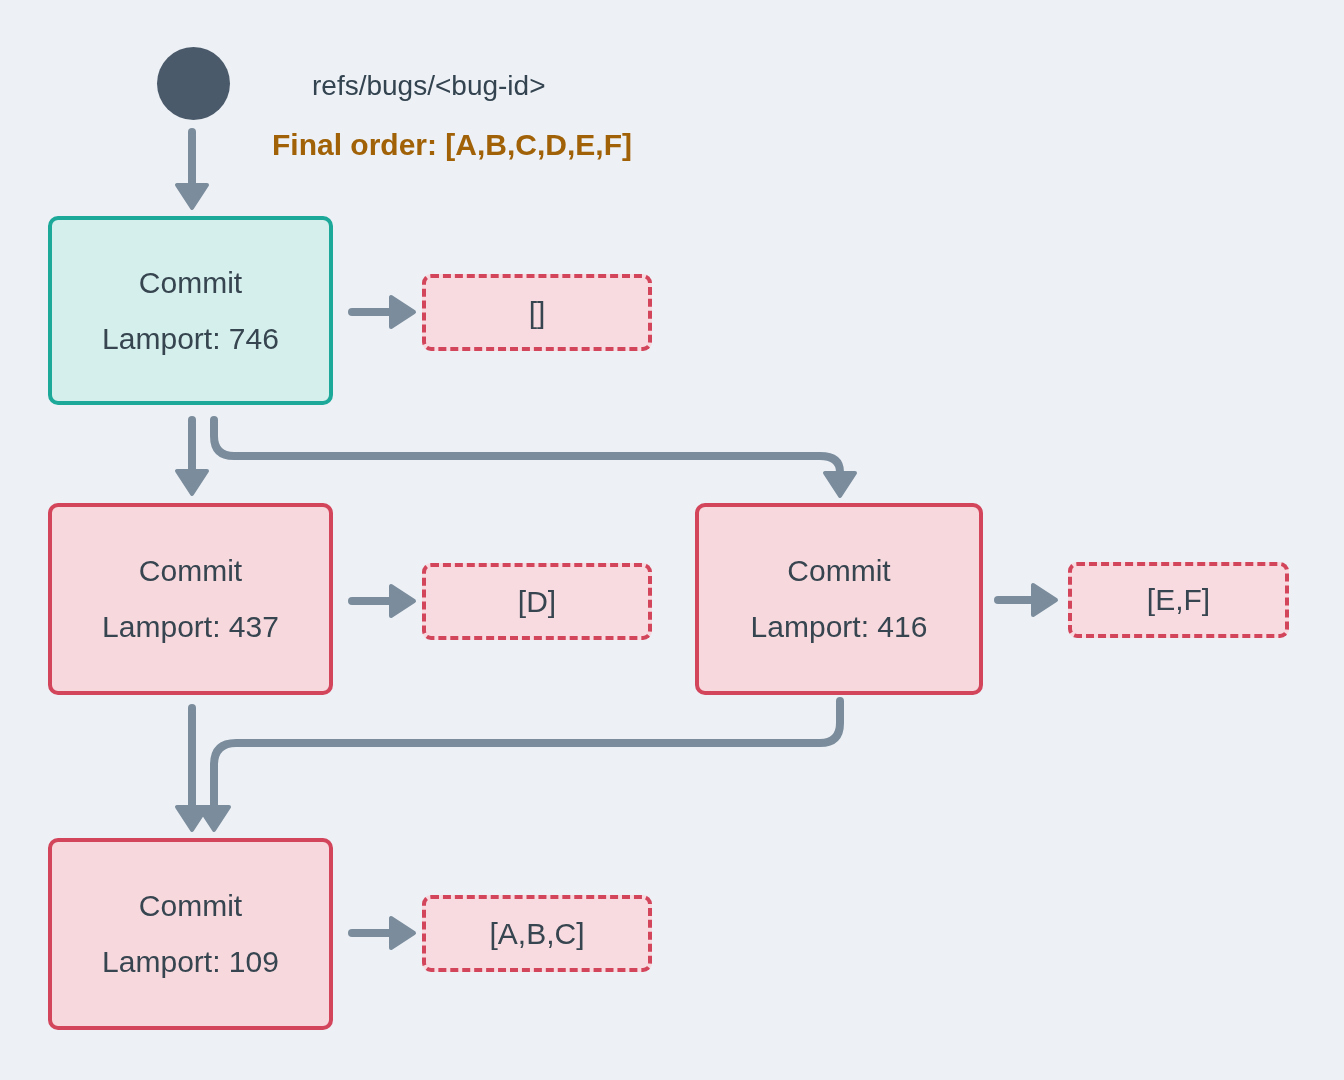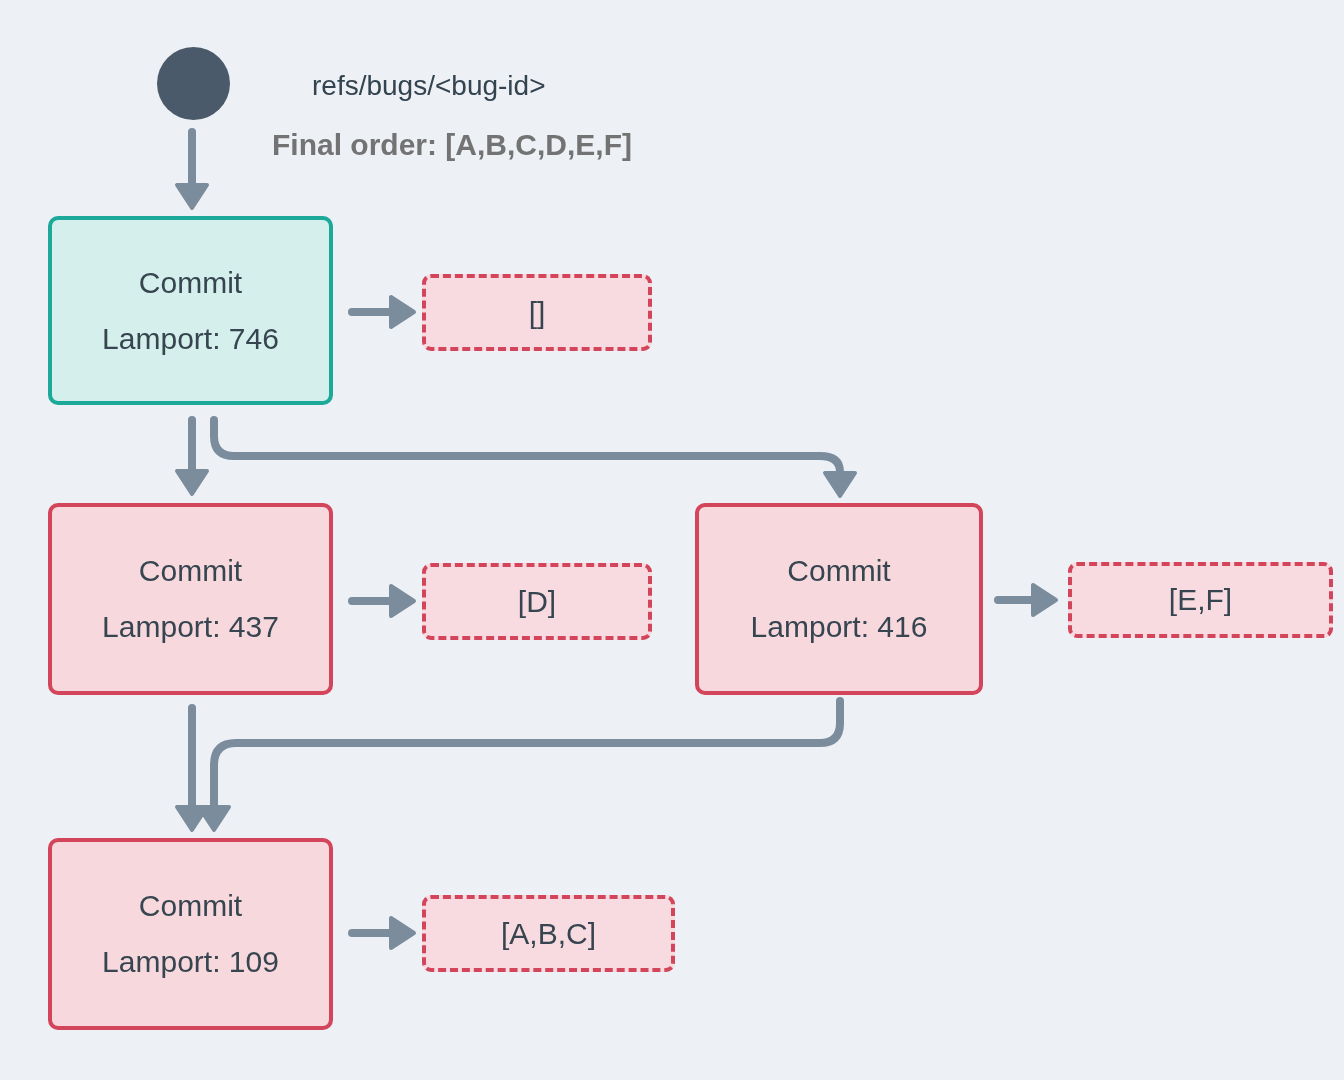--- a/index.html
+++ b/index.html
@@ -33,21 +33,21 @@
     font-size: 28px;
     color: #33434f;
     white-space: nowrap;
     margin-left: 40px;
   }
   .final-order-label {
     position: absolute;
     left: 272px; top: 128px;
     font-size: 30px;
     font-weight: 700;
-    color: #737373;
+    color: #a16207;
     white-space: nowrap;
   }
   .commit-box {
     position: absolute;
     box-sizing: border-box;
     border-radius: 10px;
     border: 4px solid;
     display: flex;
     flex-direction: column;
     align-items: center;
@@ -77,22 +77,22 @@
     border-radius: 9px;
     background: #f8dbe0;
     display: flex;
     align-items: center;
     justify-content: center;
     font-size: 30px;
     color: #36454f;
   }
   .list-root  { left: 422px;  top: 274px; width: 230px; height: 77px; }
   .list-left  { left: 422px;  top: 563px; width: 230px; height: 77px; }
-  .list-right { left: 1068px; top: 562px; width: 265px; height: 76px; }
-  .list-merge { left: 422px;  top: 895px; width: 253px; height: 77px; }
+  .list-right { left: 1068px; top: 562px; width: 221px; height: 76px; }
+  .list-merge { left: 422px;  top: 895px; width: 230px; height: 77px; }
 </style>
 </head>
 <body>
 
 <div class="stage">
 
   <svg class="edges-svg" viewBox="0 0 1344 1080" fill="none" stroke="#7b8c9c" stroke-width="8" stroke-linecap="round">
 
     <g>
       <path d="M192,132 V184"></path>

